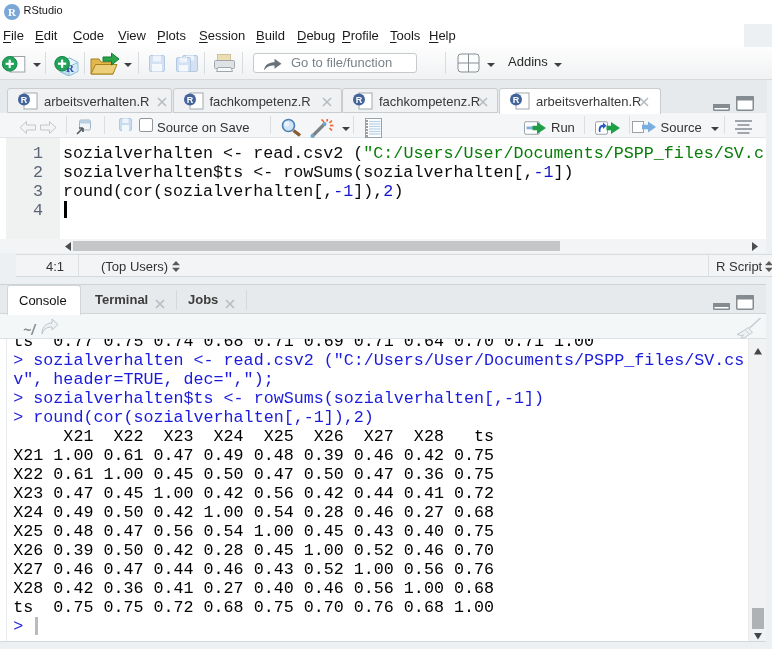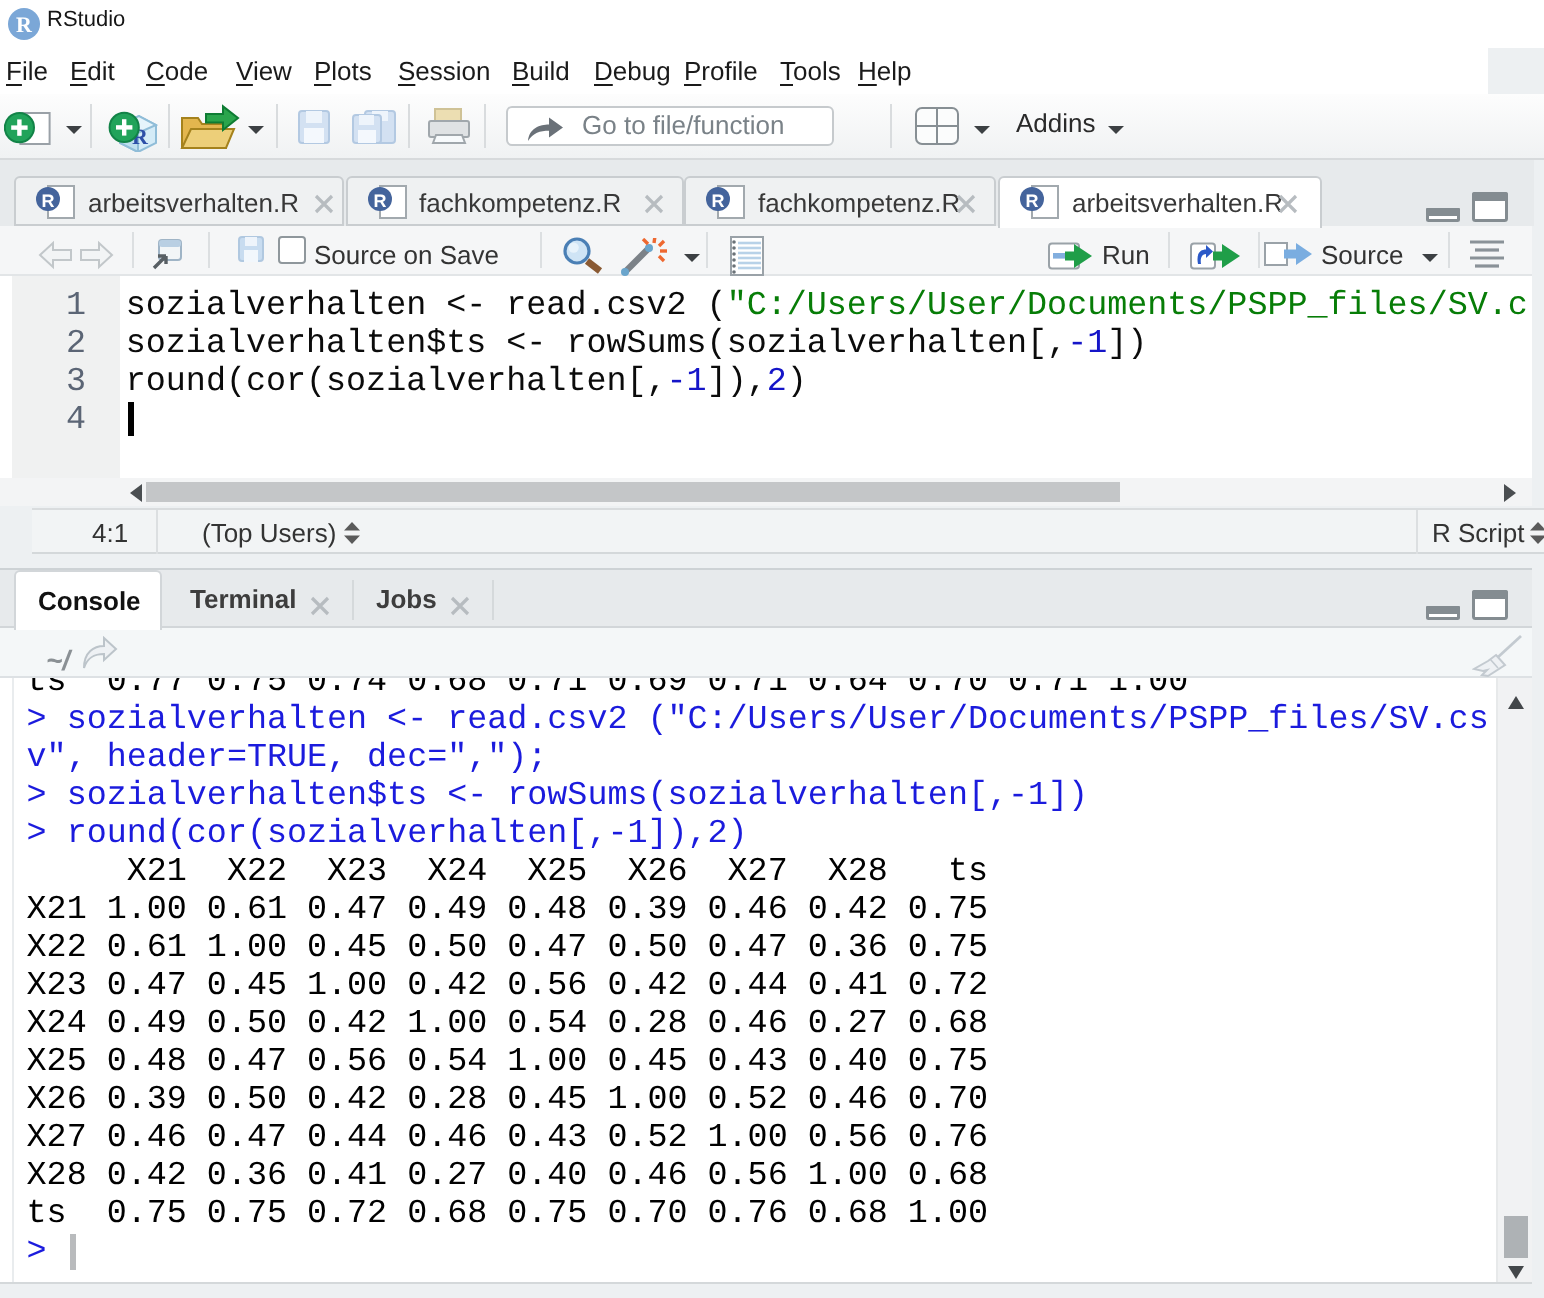--- a/index.html
+++ b/index.html
@@ -42,21 +42,21 @@
 
 #hscroll { left:0; top:239px; width:766px; height:14px; background:#f3f4f5; }
 #hthumb { position:absolute; left:73px; top:2px; width:487px; height:10px; background:#c4c6c8; }
 
 #statusbar { left:0; top:254px; width:766px; height:22.5px; background:#f2f4f5; border-top:1px solid #d9dcde; border-bottom:1px solid #d4d8da; font-size:13px; color:#333;margin-left:16px; }
 #statusbar .d { position:absolute; top:0; width:1px; height:22px; background:#dcdfe1; }
 
 #constrip { left:0; top:284px; width:766px; height:30px; background:#e7eaec; border-top:1px solid #cdd2d5; border-bottom:1px solid #d2d6d9; }
 .ctab { position:absolute; font-size:13px; font-weight:bold; color:#3d3d3d; }
 #constab { left:7px; top:0px; width:74px; height:30px; background:#ffffff; border:1px solid #d2d6d9; border-bottom:none; border-radius:3px 3px 0 0; z-index:2; }
-#constab .t { position:absolute; left:11px; top:7px; font-size:13px; font-weight:bold; color:#111; }
+#constab .t { position:absolute; left:11px; top:7px; font-size:13px; font-weight:normal; color:#111; }
 
 #conshdr { left:0; top:314px; width:766px; height:25px; background:#f4f7f8; border-bottom:1px solid #dde1e4; }
 #conshdr .wd { position:absolute; left:23px; top:7.5px; font-size:14px; color:#8a9094; font-style:italic; font-weight:bold; }
 
 #consbody { left:0; top:339px; width:766px; height:303px; background:#ffffff; overflow:hidden; border-bottom:1px solid #d4d8da; }
 #constext { position:absolute; left:13.3px; top:-7.44px; font-family:"Liberation Mono",monospace; font-size:16.7px; line-height:19px; color:#000; white-space:pre; }
 .in { color:#1b1bdd; }
 #cursor2 { position:absolute; left:34.5px; top:277.5px; width:3.5px; height:18px; background:#b9bbbd; }
 
 #vscroll { position:absolute; left:748px; top:0; width:18px; height:303px; background:#f1f2f3; border-left:1px solid #e7e9ea; }

